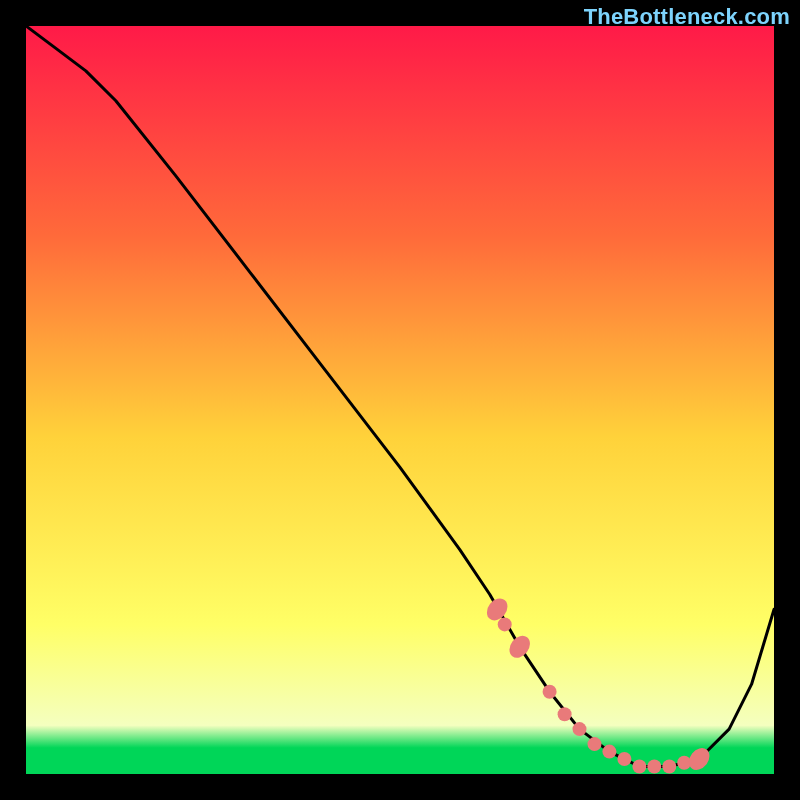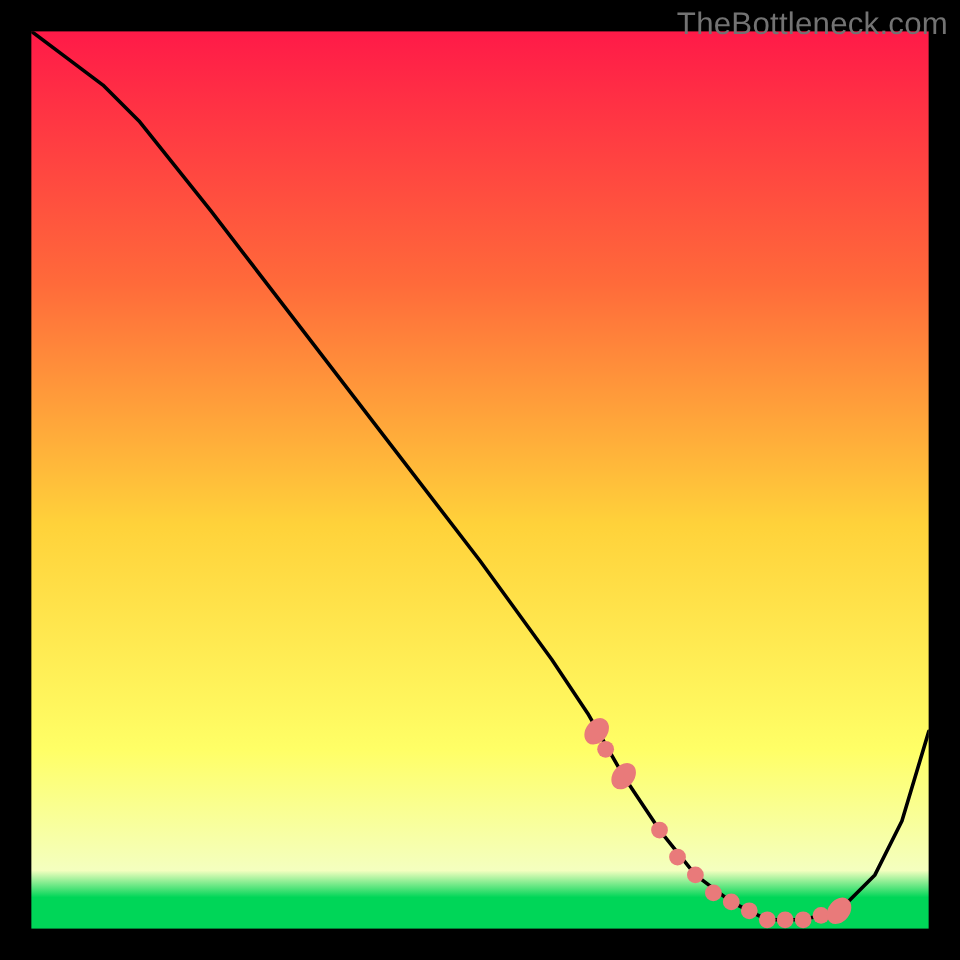--- a/index.html
+++ b/index.html
@@ -14,23 +14,23 @@
   .frame {
     position: relative;
     width: 800px;
     height: 800px;
     background: #000;
   }
   .watermark {
     position: absolute;
     top: 4px;
     right: 10px;
-    color: #737373;
-    font-size: 26px;
-    font-weight: normal;
+    color: #7dd3fc;
+    font-size: 22px;
+    font-weight: bold;
     letter-spacing: 0.2px;
     z-index: 10;
     user-select: none;
   }
   .plot {
     position: absolute;
     left: 26px;
     top: 26px;
     width: 748px;
     height: 748px;

